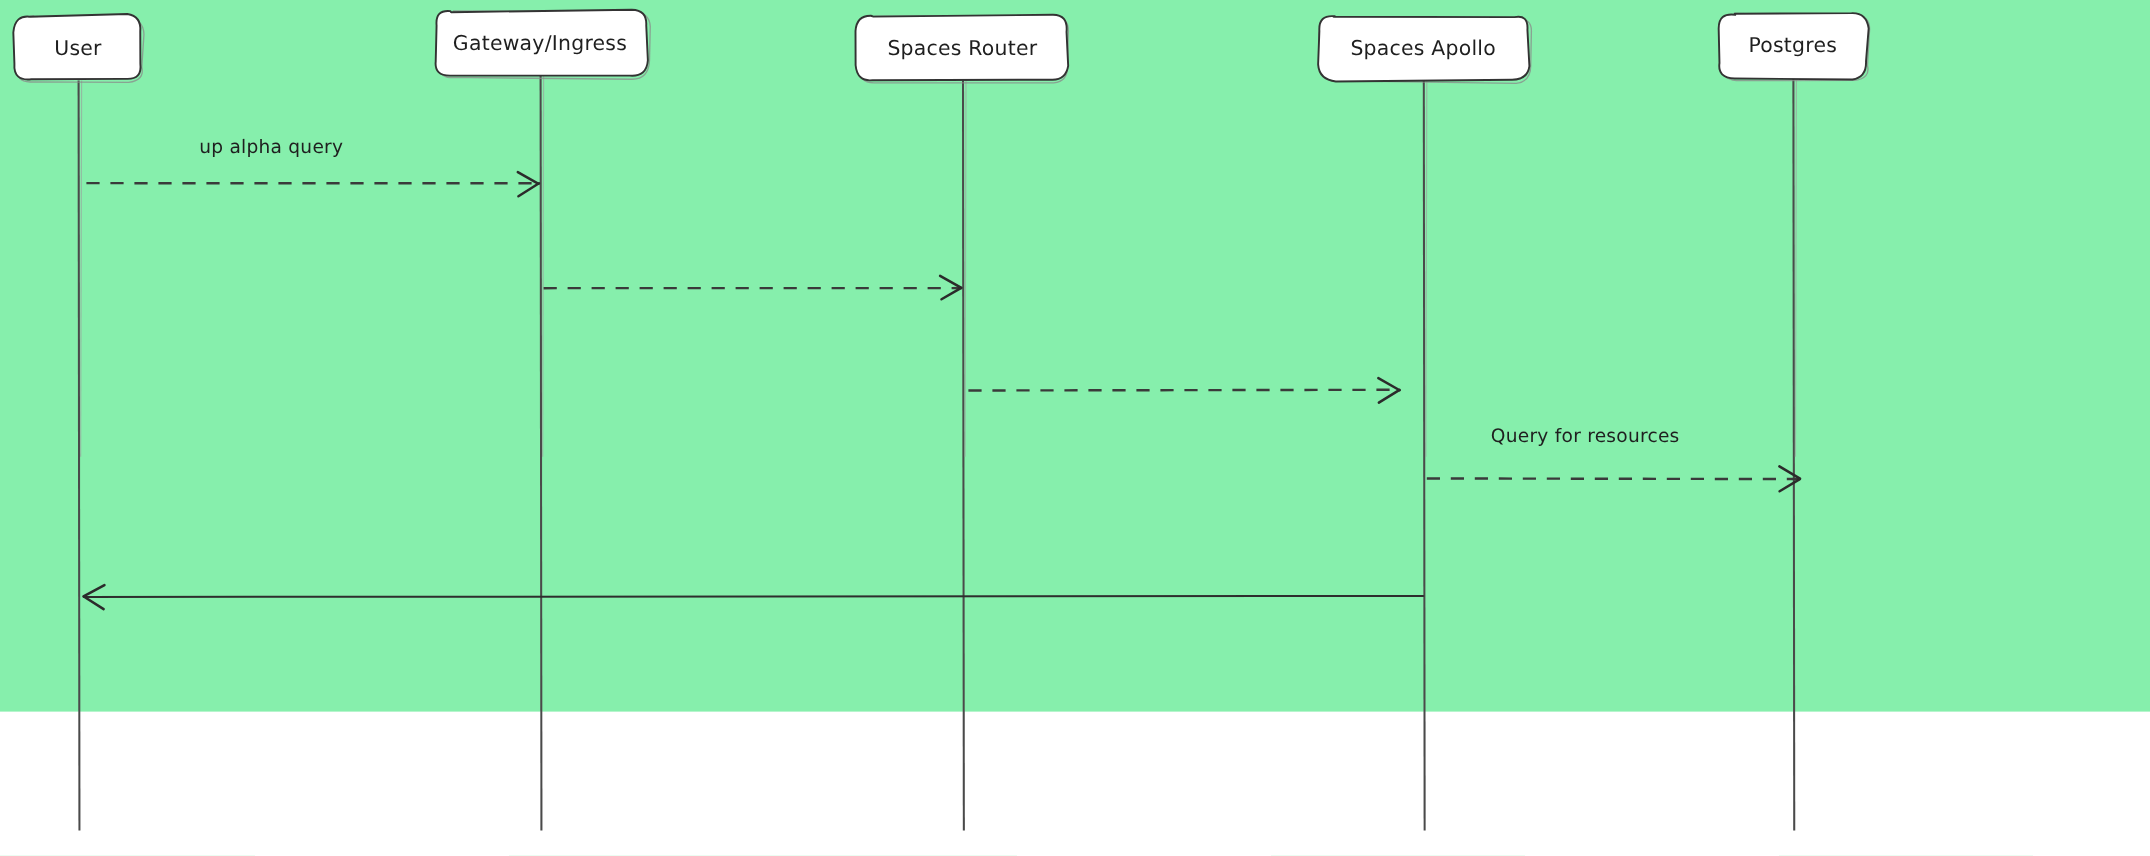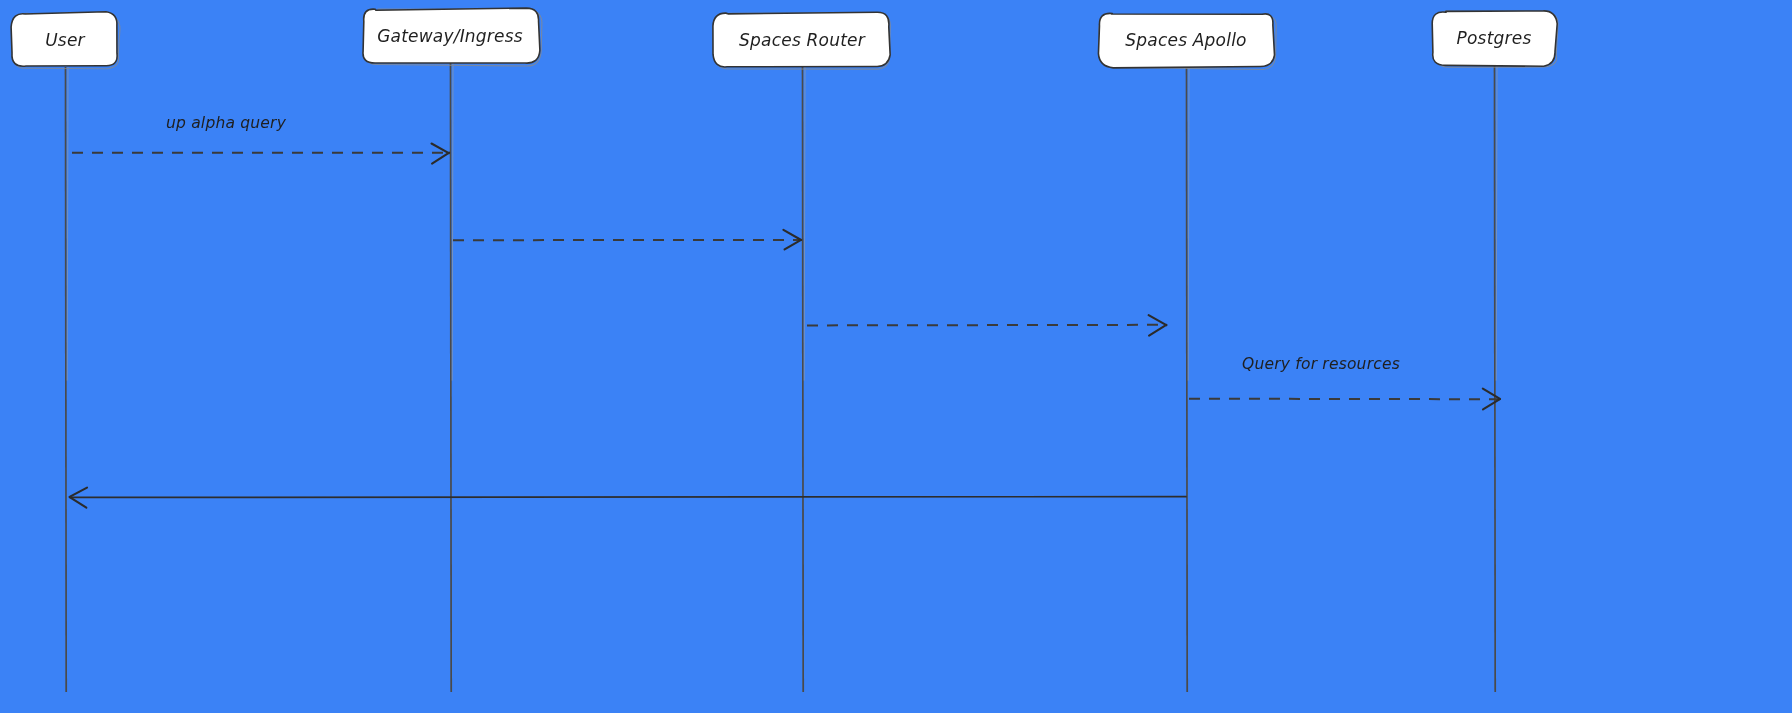--- a/index.html
+++ b/index.html
@@ -10,23 +10,22 @@
   body {
     width: 1792px;
     height: 713px;
     overflow: hidden;
     font-family: "DejaVu Sans", sans-serif;
   }
 
   #diagram-root {
     position: relative;
     width: 1792px;
-    height: 713px;
-    background: #3b82f6;
-    font-style: italic;
+    height: 593px;
+    background: #86efac;
   }
 
   svg#sequence-canvas {
     position: absolute;
     left: 0;
     top: 0;
     width: 1792px;
     height: 713px;
     display: block;
   }

